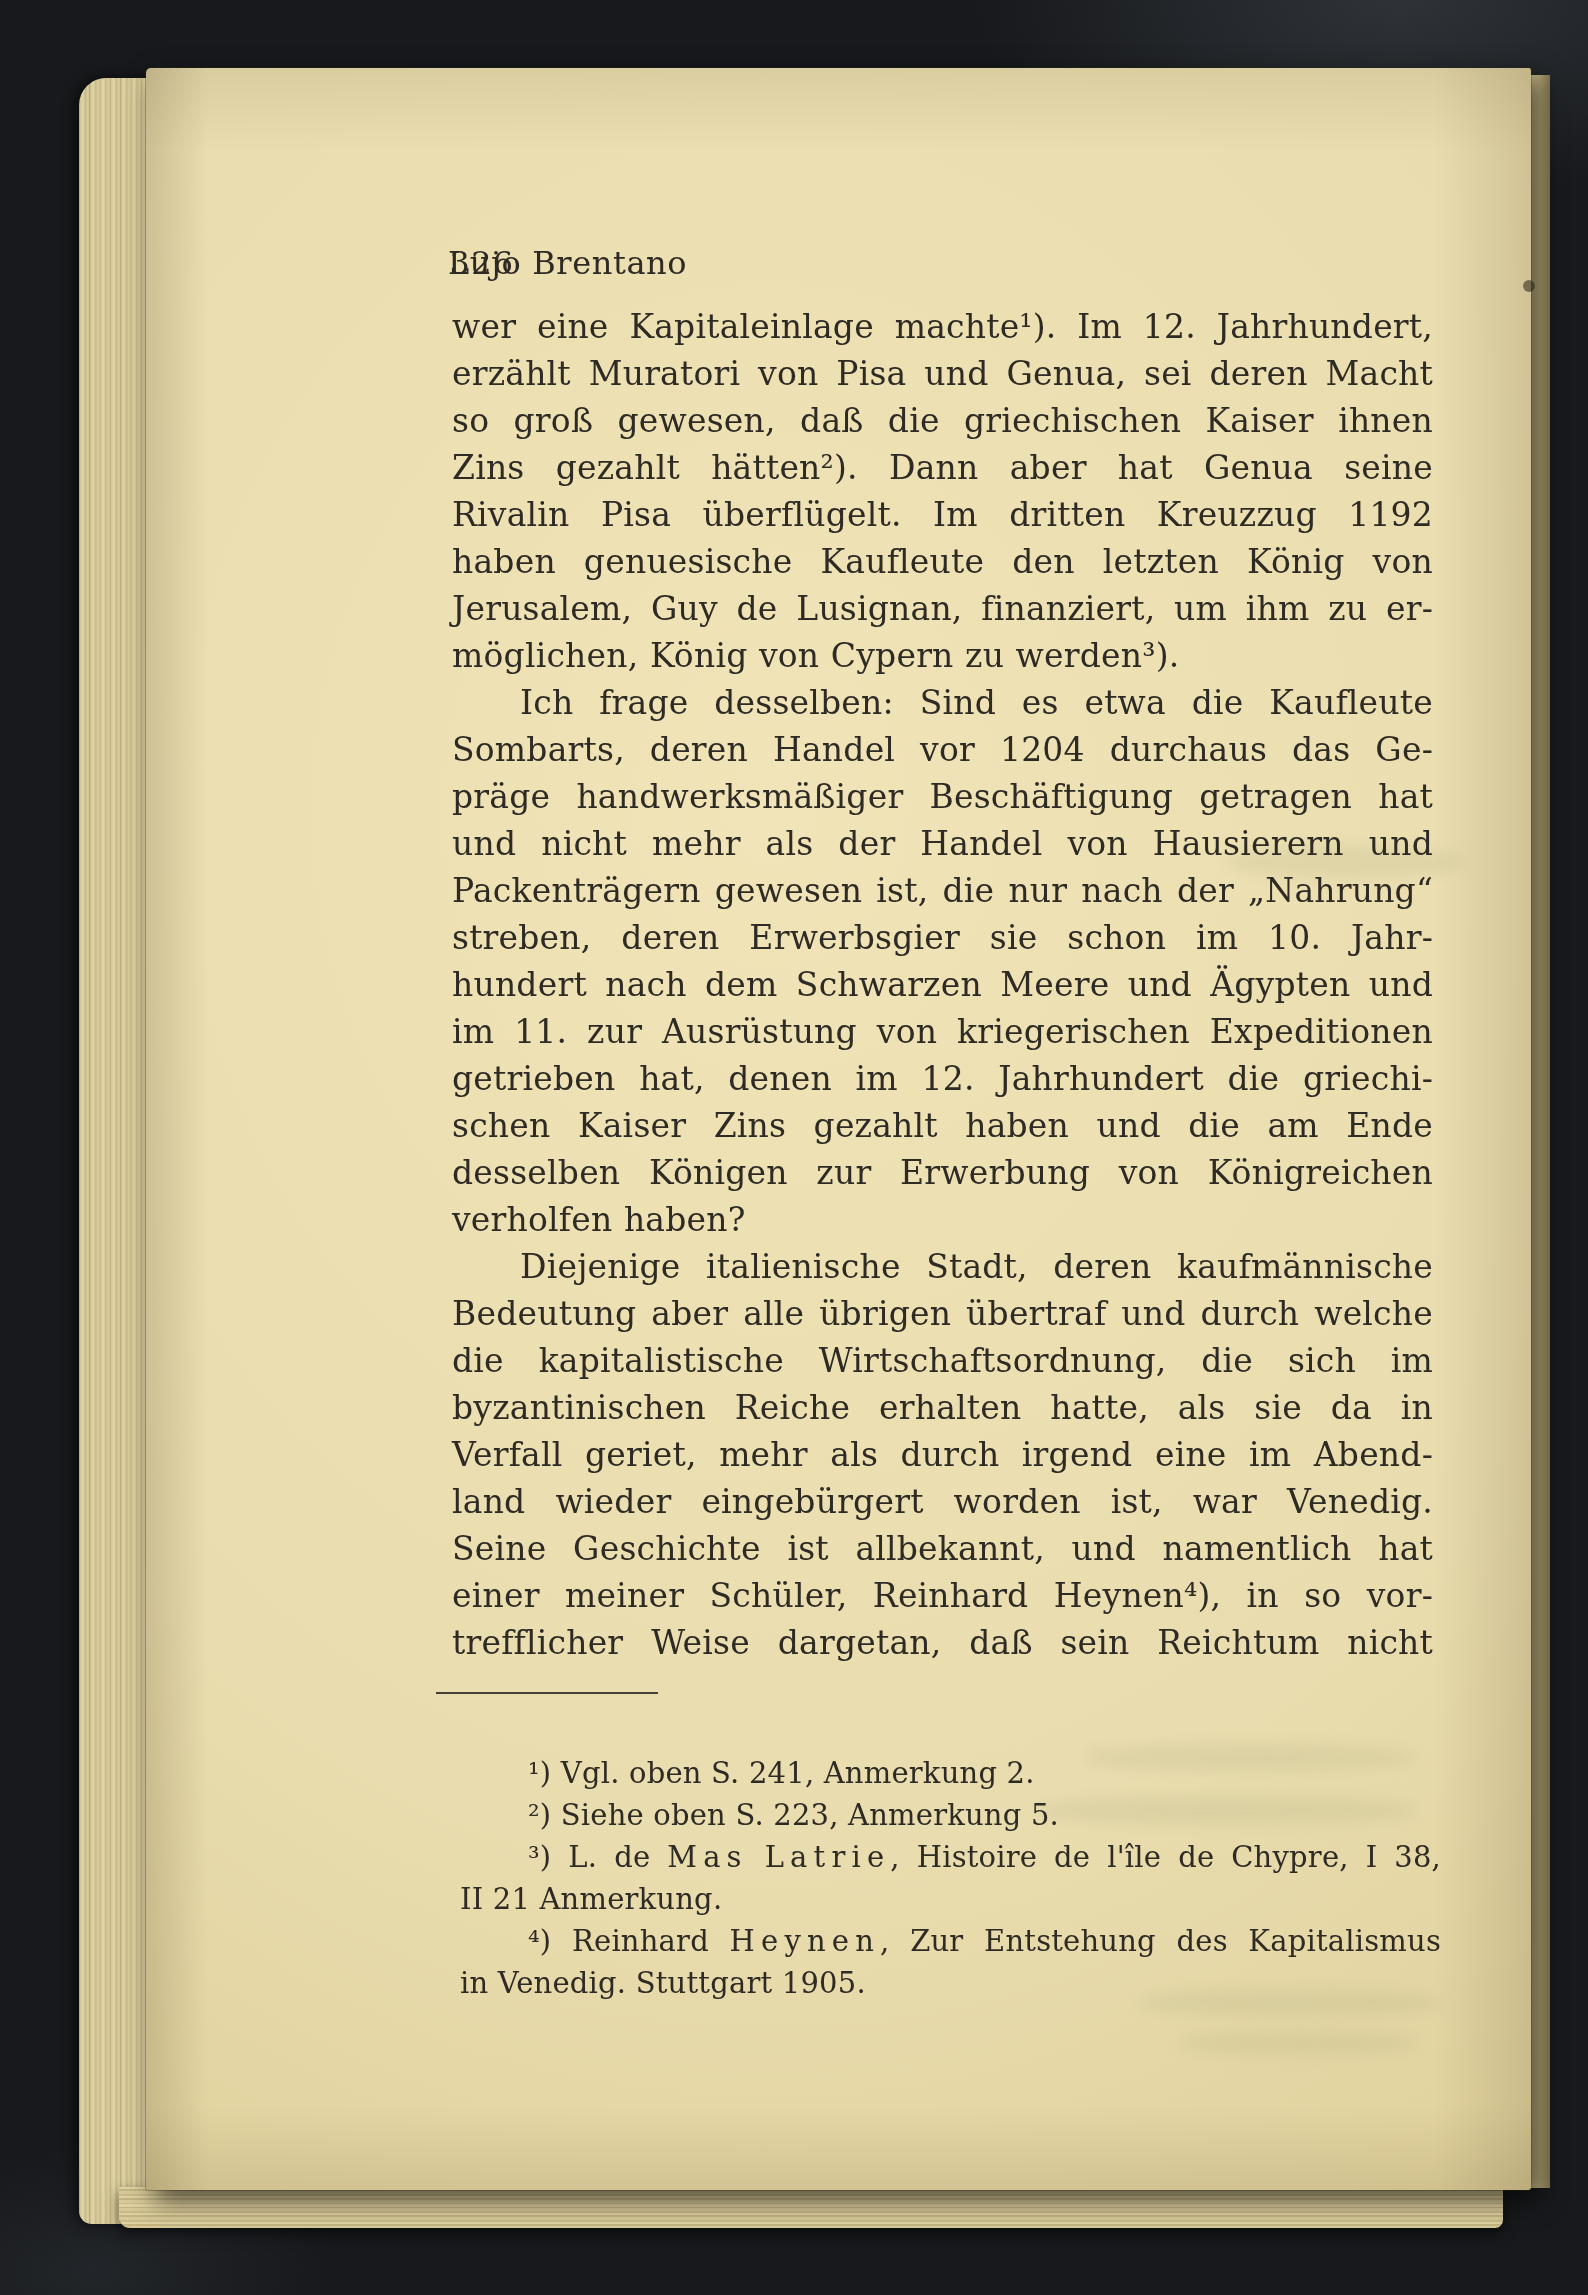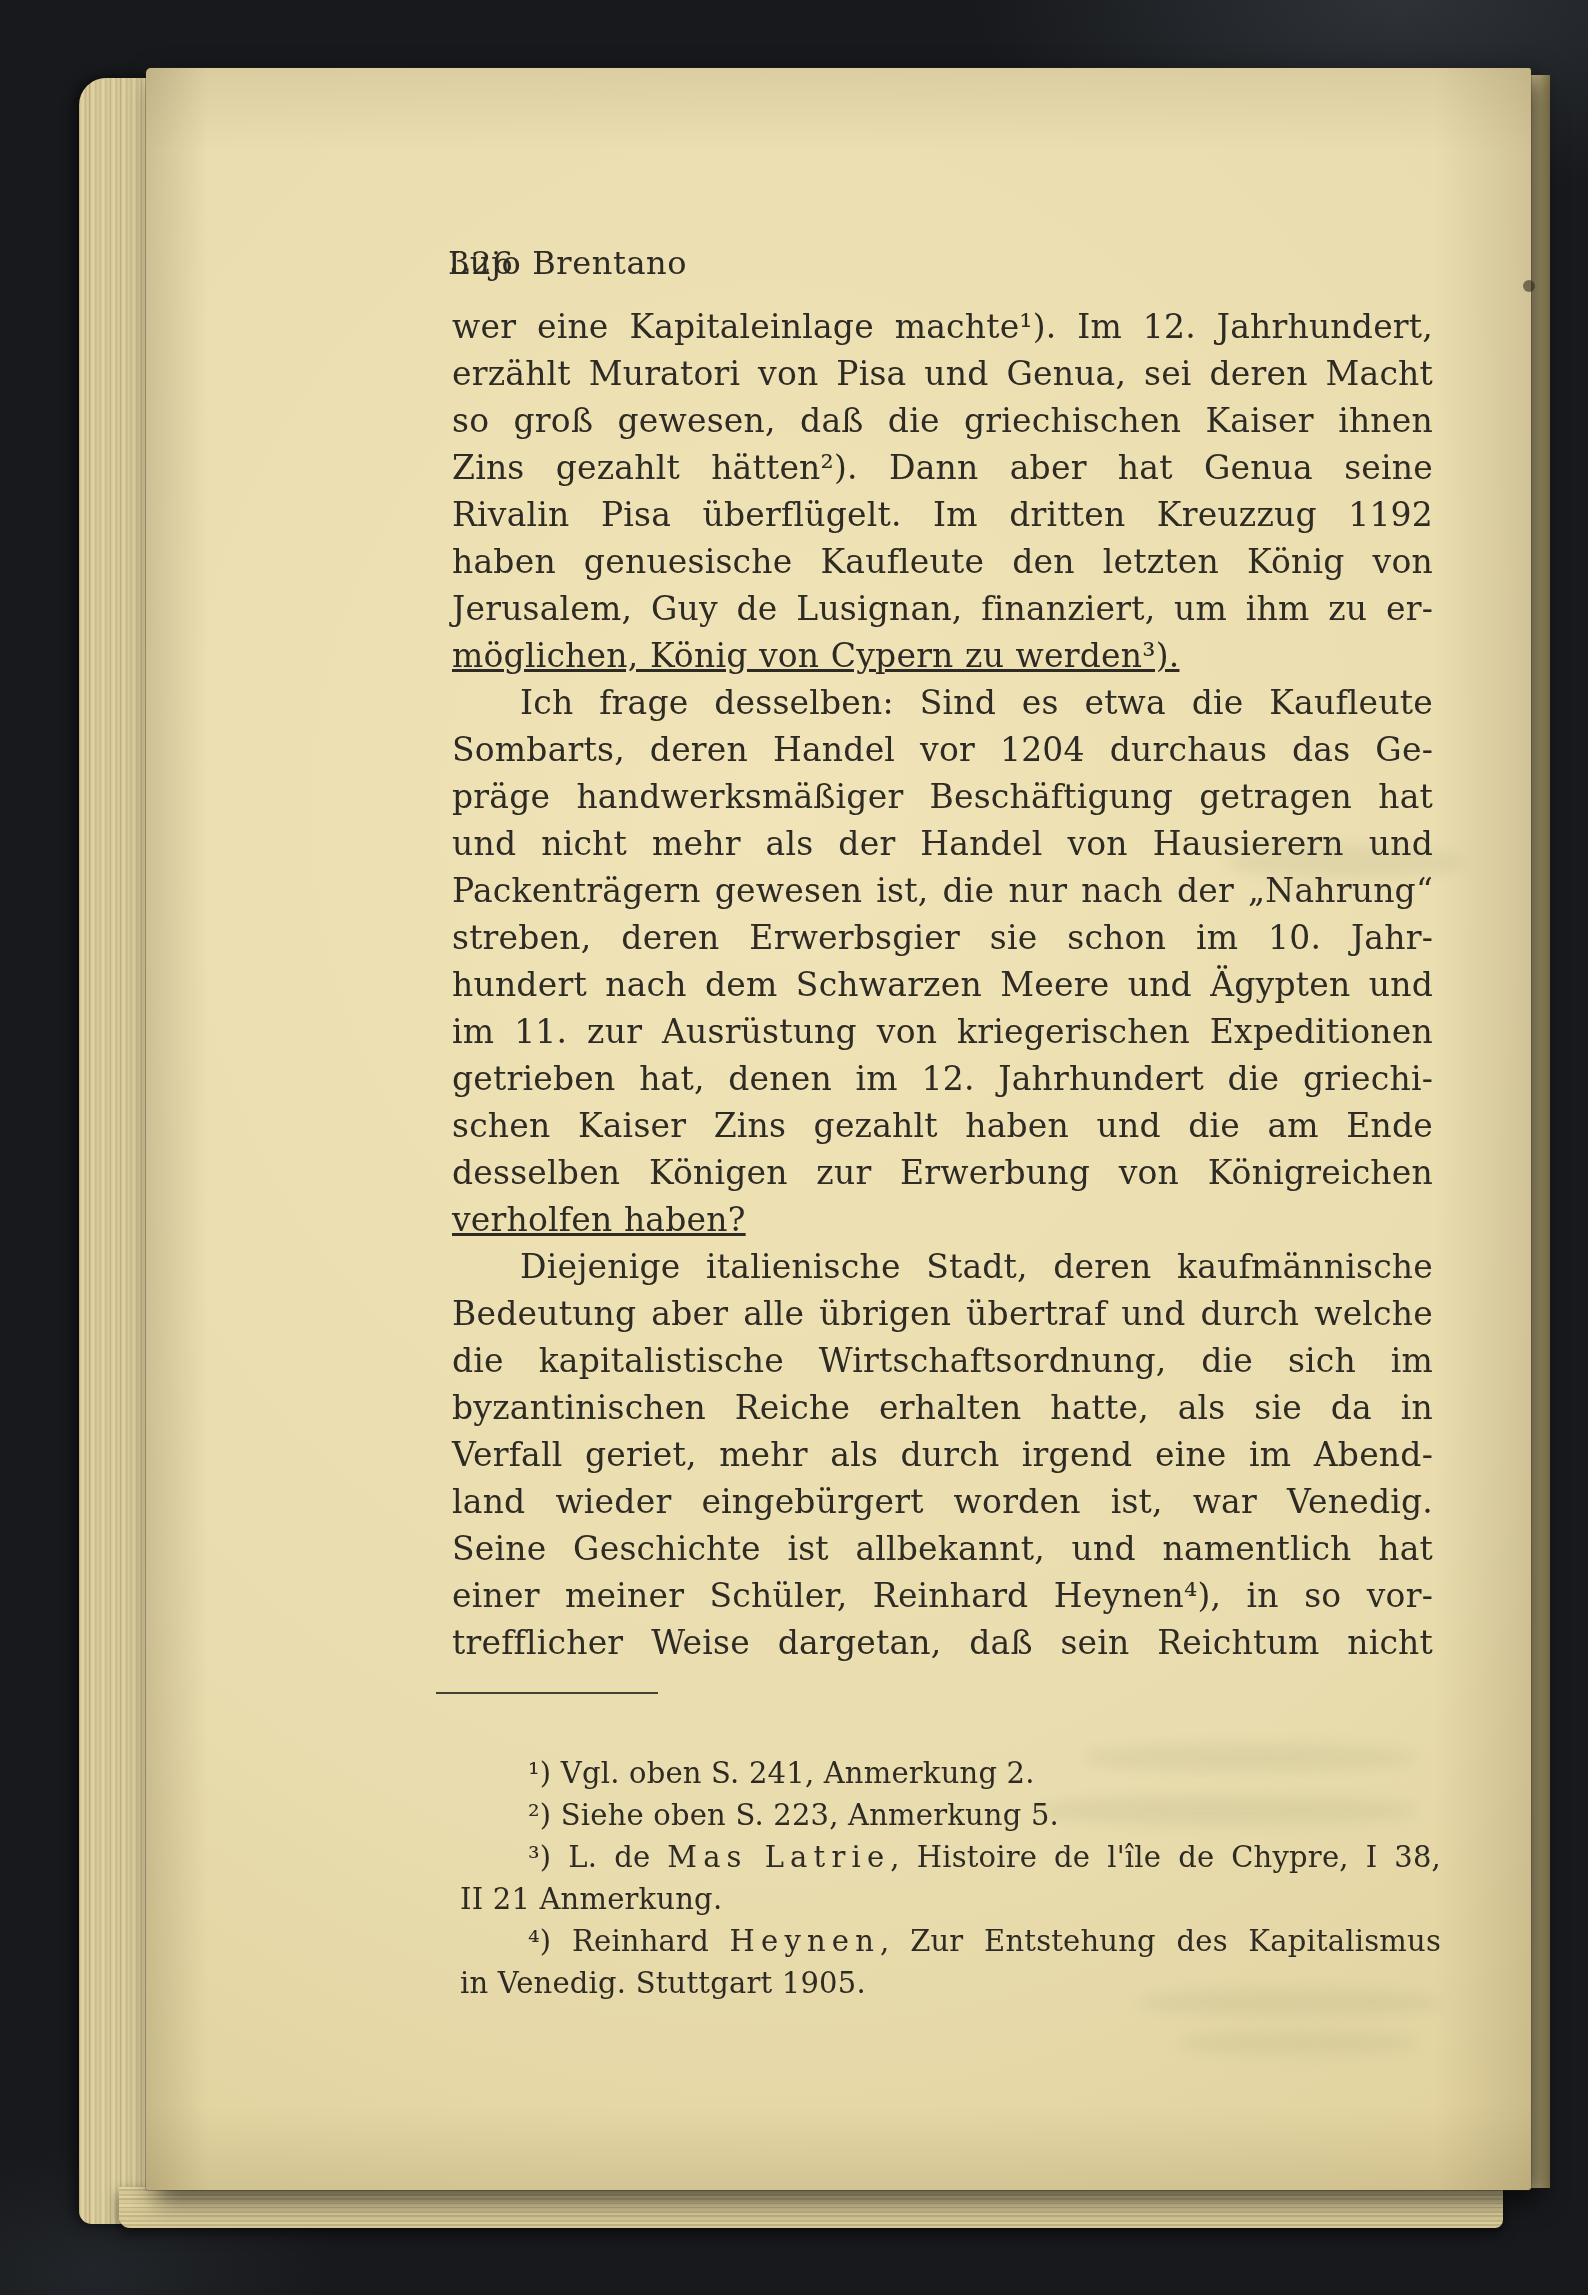--- a/index.html
+++ b/index.html
@@ -54,21 +54,21 @@
   
   .header{position:absolute;left:290px;top:176px;width:1005px;height:40px;color:var(--ink);font-size:32px;line-height:38px;}
   .pagenum{position:absolute;left:1.6px;top:0;letter-spacing:1.2px;}
   .running-head{position:absolute;left:0;right:0;text-align:left;letter-spacing:0.6px;}
   
   .body-text{
     position:absolute;left:282px;top:235px;width:1005px;color:var(--ink);
     font-size:33px;letter-spacing:0.2px;word-spacing:0.8px;
   }
   .body-text .line{line-height:47px;text-align:justify;text-align-last:justify;}
-  .body-text .line.flush{text-align-last:left;text-decoration:underline;}
+  .body-text .line.flush{text-align-last:left;}
   .line.indent{text-indent:68px;}
   
   .footrule{position:absolute;left:290px;top:1624px;width:222px;height:2.4px;background:var(--ink);opacity:0.88;}
   .footnotes{
     position:absolute;left:290px;top:1684px;width:1005px;color:var(--ink);
     font-size:29px;letter-spacing:0.2px;
   }
   .footnotes .line{line-height:42px;text-align:justify;text-align-last:left;}
   .footnotes .line.fill{text-align-last:justify;}
 </style>

